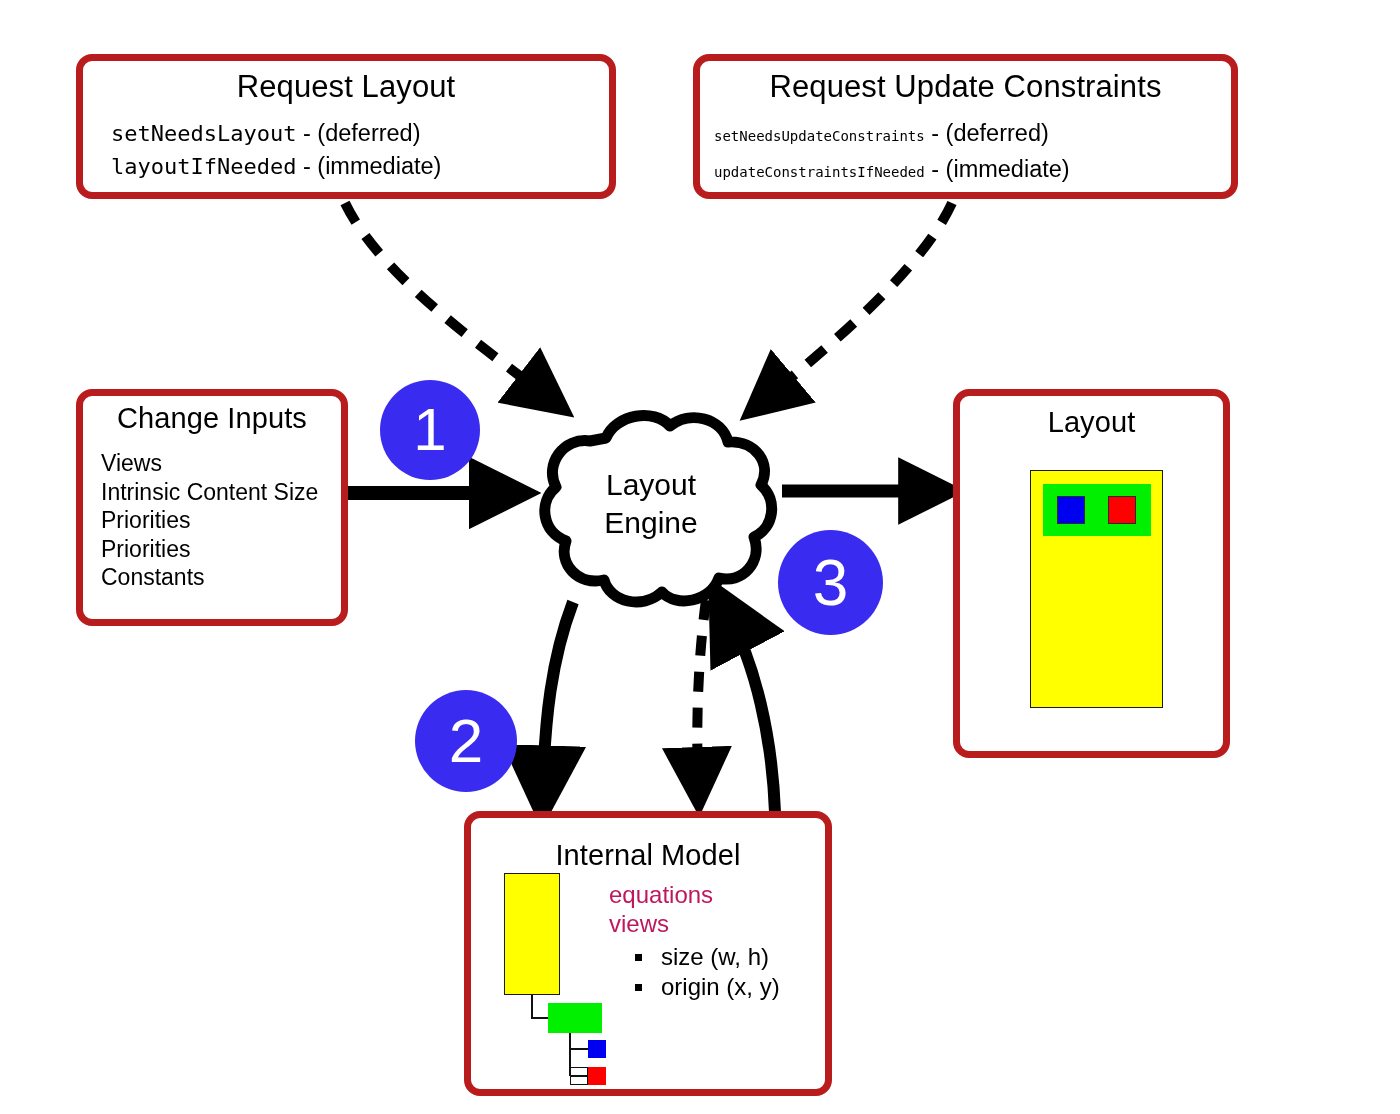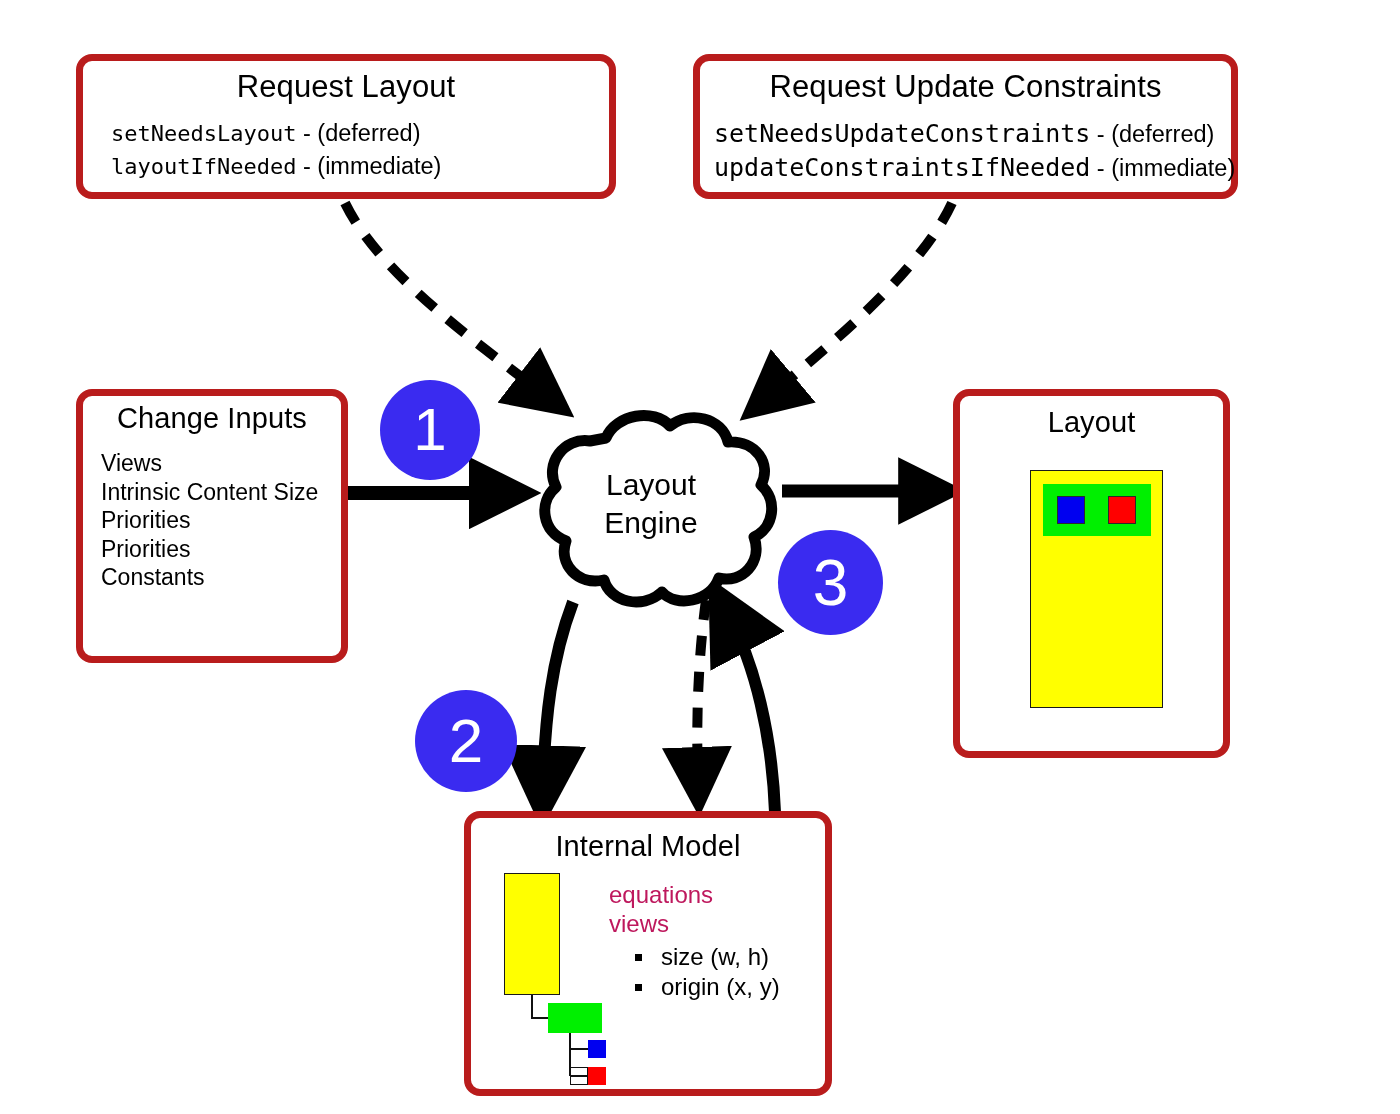--- a/index.html
+++ b/index.html
@@ -49,25 +49,25 @@
   .code-line {
     font-size: 23.5px;
     line-height: 33px;
     white-space: nowrap;
     color: #000;
   }
   .code-line .mono {
     font-family: "DejaVu Sans Mono", "Liberation Mono", monospace;
     font-size: 22px;
   }
-  #request-update-box .code-line .mono { font-size: 25px; margin-top: 32px; }
+  #request-update-box .code-line .mono { font-size: 14px; margin-top: 32px; }
   #request-update-box .code-lines { padding-left: 14px; }
 
   
-  #change-inputs-box { left: 76px; top: 389px; width: 272px; height: 274px; }
+  #change-inputs-box { left: 76px; top: 389px; width: 272px; height: 237px; }
   #change-inputs-box .box-title { font-size: 29px; margin-top: 6px; }
   .input-list {
     margin-top: 14px;
     padding-left: 18px;
   }
   .input-item {
     font-size: 23px;
     line-height: 28.5px;
     white-space: nowrap;
     color: #000;
@@ -110,21 +110,21 @@
     top: 12px;
     width: 28px;
     height: 28px;
     background: #ff0000;
     border: 1.2px solid #2a2a2a;
     box-sizing: border-box;
   }
 
   
   #internal-model-box { left: 464px; top: 811px; width: 368px; height: 285px; }
-  #internal-model-box .box-title { font-size: 29px; margin-top: 12px; }
+  #internal-model-box .box-title { font-size: 29px; margin-top: 21px; }
   #im-yellow {
     position: absolute;
     left: 33px;
     top: 55px;
     width: 56px;
     height: 122px;
     background: #ffff00;
     border: 1.5px solid #1a1a1a;
     box-sizing: border-box;
   }

